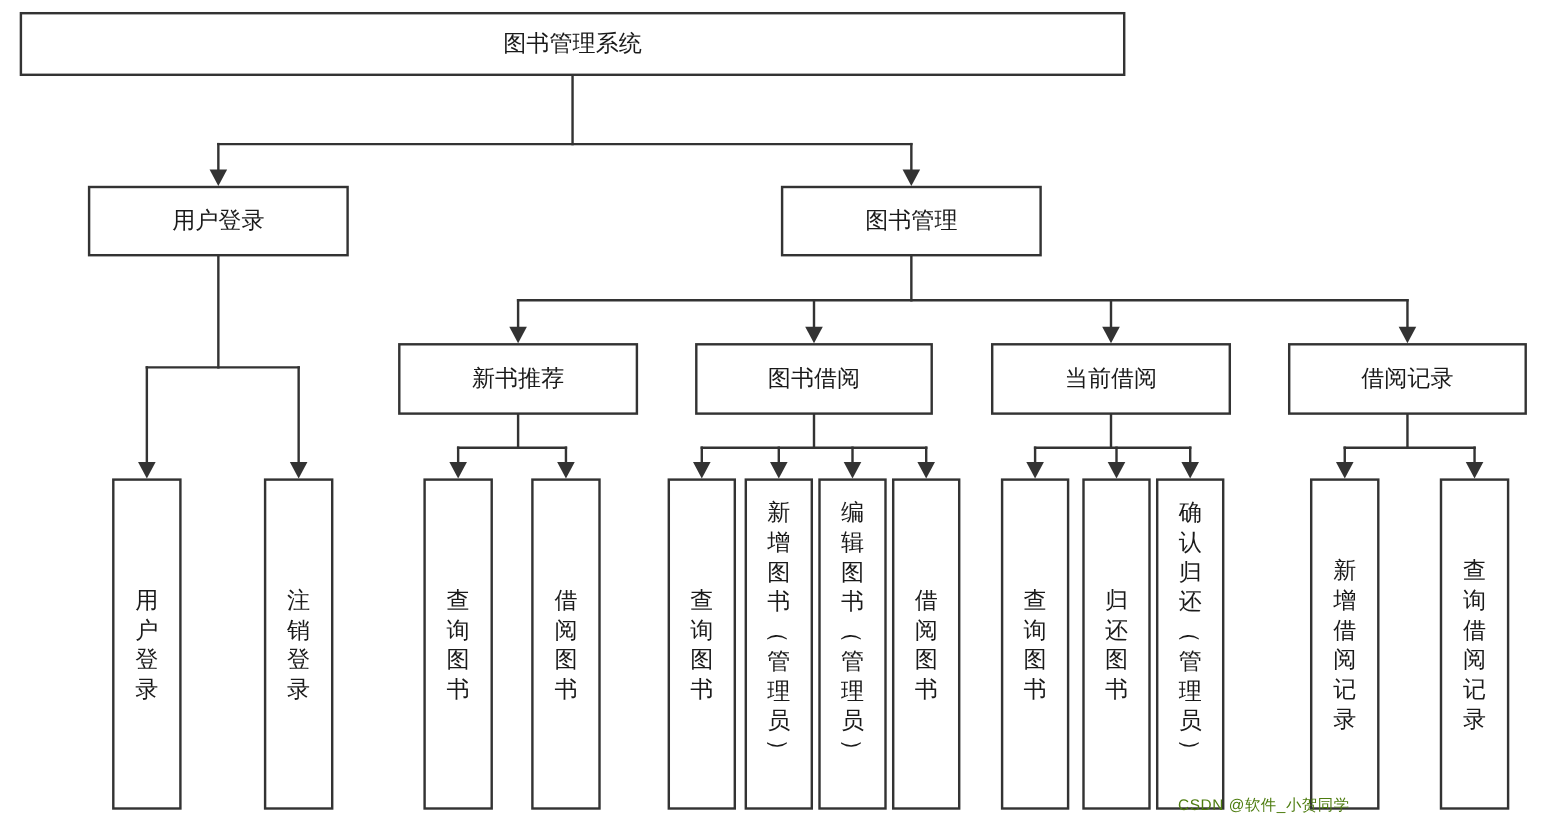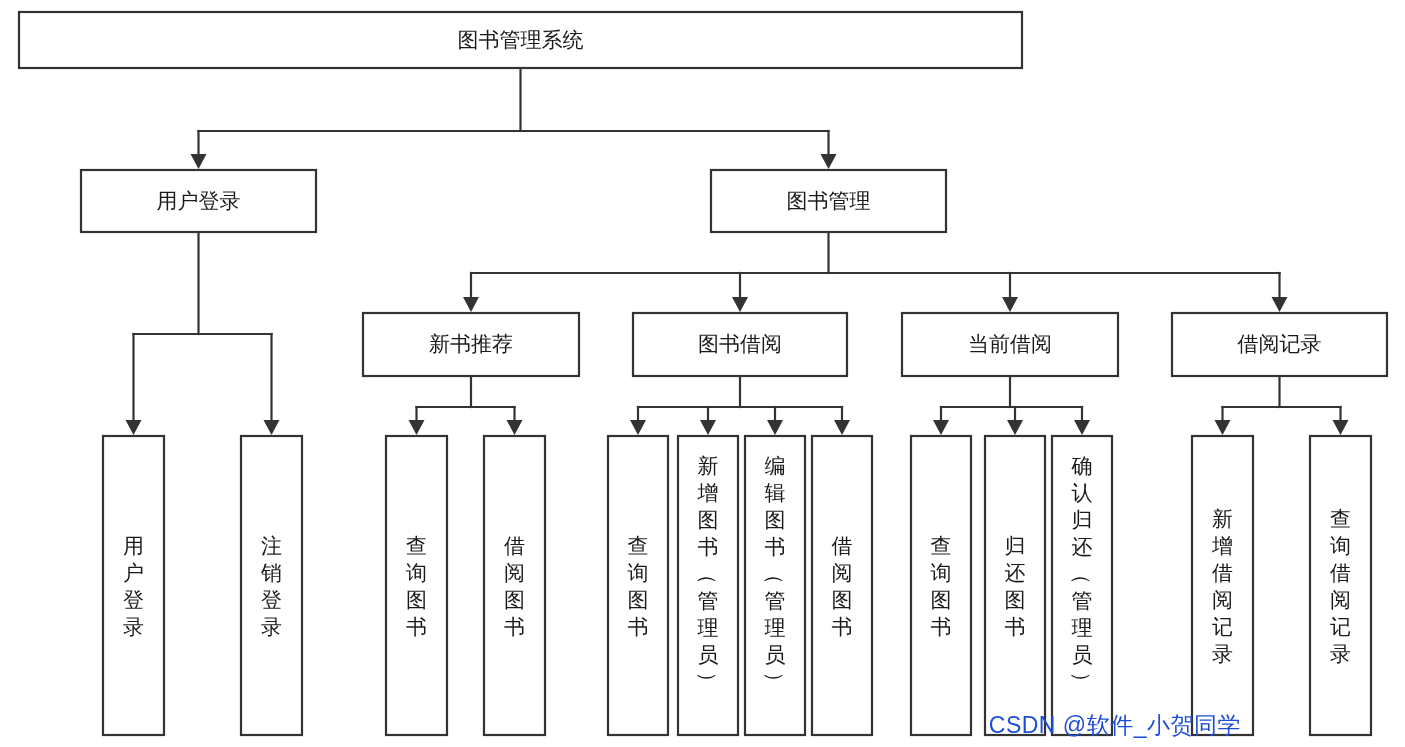--- a/index.html
+++ b/index.html
@@ -50,25 +50,25 @@
     dominant-baseline: middle;
   }
   .node-label-v {
     font-family: "Liberation Sans", "DejaVu Sans", sans-serif;
     font-size: 21px;
     fill: #1a1a1a;
     text-anchor: middle;
   }
   .watermark {
     position: absolute;
-    right: 8px;
+    right: 22px;
     bottom: 6px;
     font-family: "Liberation Sans", "DejaVu Sans", sans-serif;
-    font-size: 23px;
-    color: #1d4ed8;
+    font-size: 14px;
+    color: #4d7c0f;
     letter-spacing: 0.5px;
     white-space: nowrap;
     user-select: none;
   }
 </style>
 </head>
 <body>
 
 <div id="diagram-root">
   <svg class="tree-svg" id="tree-svg" viewBox="0 0 1405 747" xmlns="http://www.w3.org/2000/svg">

